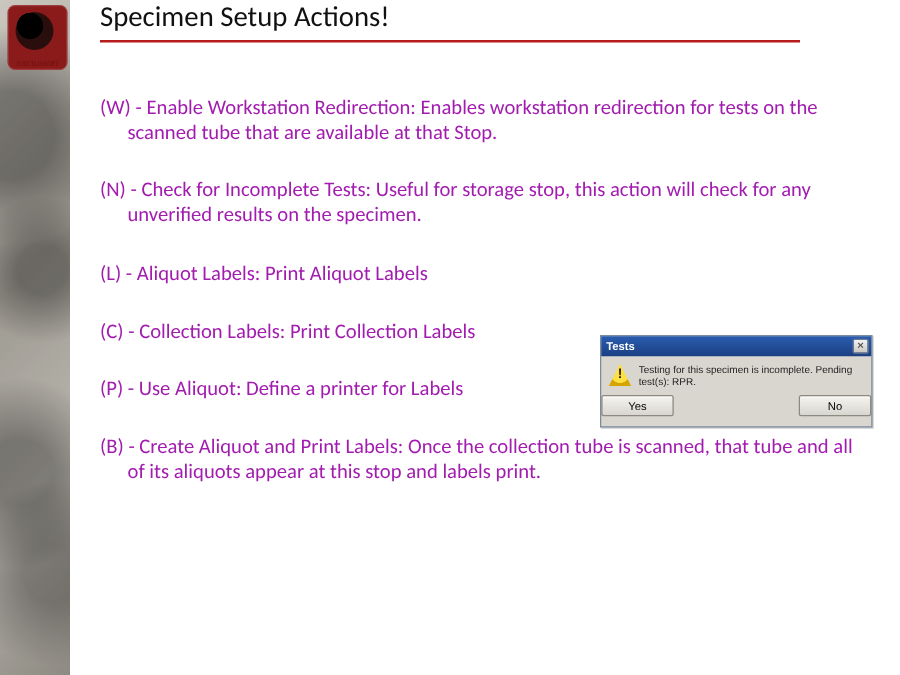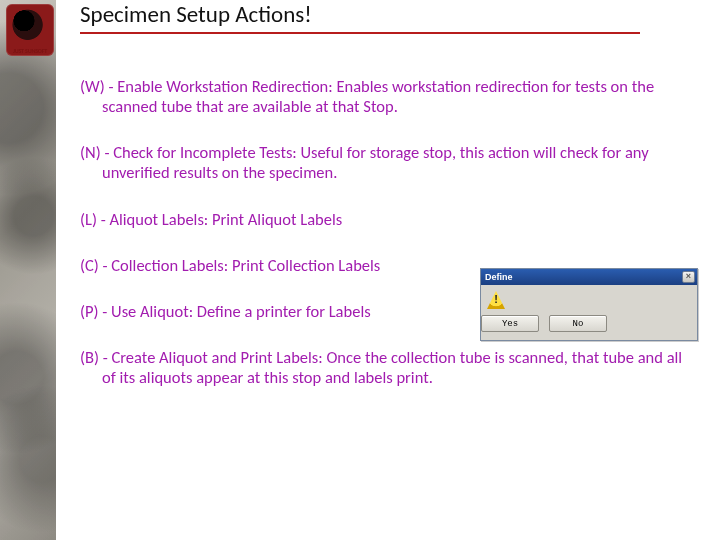--- a/index.html
+++ b/index.html
@@ -67,21 +67,21 @@
     width: 18px; height: 18px; flex-shrink: 0;
     background: radial-gradient(circle at 50% 42%, #ffe043 0 55%, #d6a400 58% 100%);
     clip-path: polygon(50% 0, 100% 100%, 0 100%);
     position: relative;
   }
   .dlg-icon::after {
     content: "!"; position: absolute; left: 0; right: 0; top: 2px;
     text-align: center; font-size: 11px; font-weight: 900; color: #222;
   }
   .dlg-text { font-size: 8px; color: #222; line-height: 1.2; }
-  .dlg-buttons { display: flex; justify-content: flex-start; gap: 10px; padding: 4px 0 8px 0; font-family: Liberation Mono, monospace; }
+  .dlg-buttons { display: flex; justify-content: space-between; gap: 10px; padding: 4px 0 8px 0; }
   .dlg-btn {
     width: 58px; height: 17px; font-size: 9px;
     background: linear-gradient(#f4f3ee,#d8d6cf);
     border: 1px solid #8c8a82; border-radius: 2px;
     display: flex; align-items: center; justify-content: center;
     box-shadow: inset 0 1px 0 #fff;
   }
 </style>
 </head>
 <body>
@@ -100,26 +100,27 @@
       <p class="item">(W) - Enable Workstation Redirection: Enables workstation redirection for tests on the scanned tube that are available at that Stop.</p>
       <p class="item">(N) - Check for Incomplete Tests: Useful for storage stop, this action will check for any unverified results on the specimen.</p>
       <p class="item">(L) - Aliquot Labels: Print Aliquot Labels</p>
       <p class="item">(C) - Collection Labels: Print Collection Labels</p>
       <p class="item">(P) - Use Aliquot: Define a printer for Labels</p>
       <p class="item">(B) - Create Aliquot and Print Labels: Once the collection tube is scanned, that tube and all of its aliquots appear at this stop and labels print.</p>
     </div>
 
     <div class="dialog">
       <div class="dlg-titlebar">
-        <span>Define</span>
+        <span>Tests</span>
         <div class="dlg-close">×</div>
       </div>
       <div class="dlg-body">
         <div class="dlg-icon"></div>
         <div class="dlg-text">
+          <div>Testing for this specimen is incomplete. Pending test(s): RPR.</div>
         </div>
       </div>
       <div class="dlg-buttons">
         <div class="dlg-btn">Yes</div>
         <div class="dlg-btn">No</div>
       </div>
     </div>
   </div>
 </div>
 

